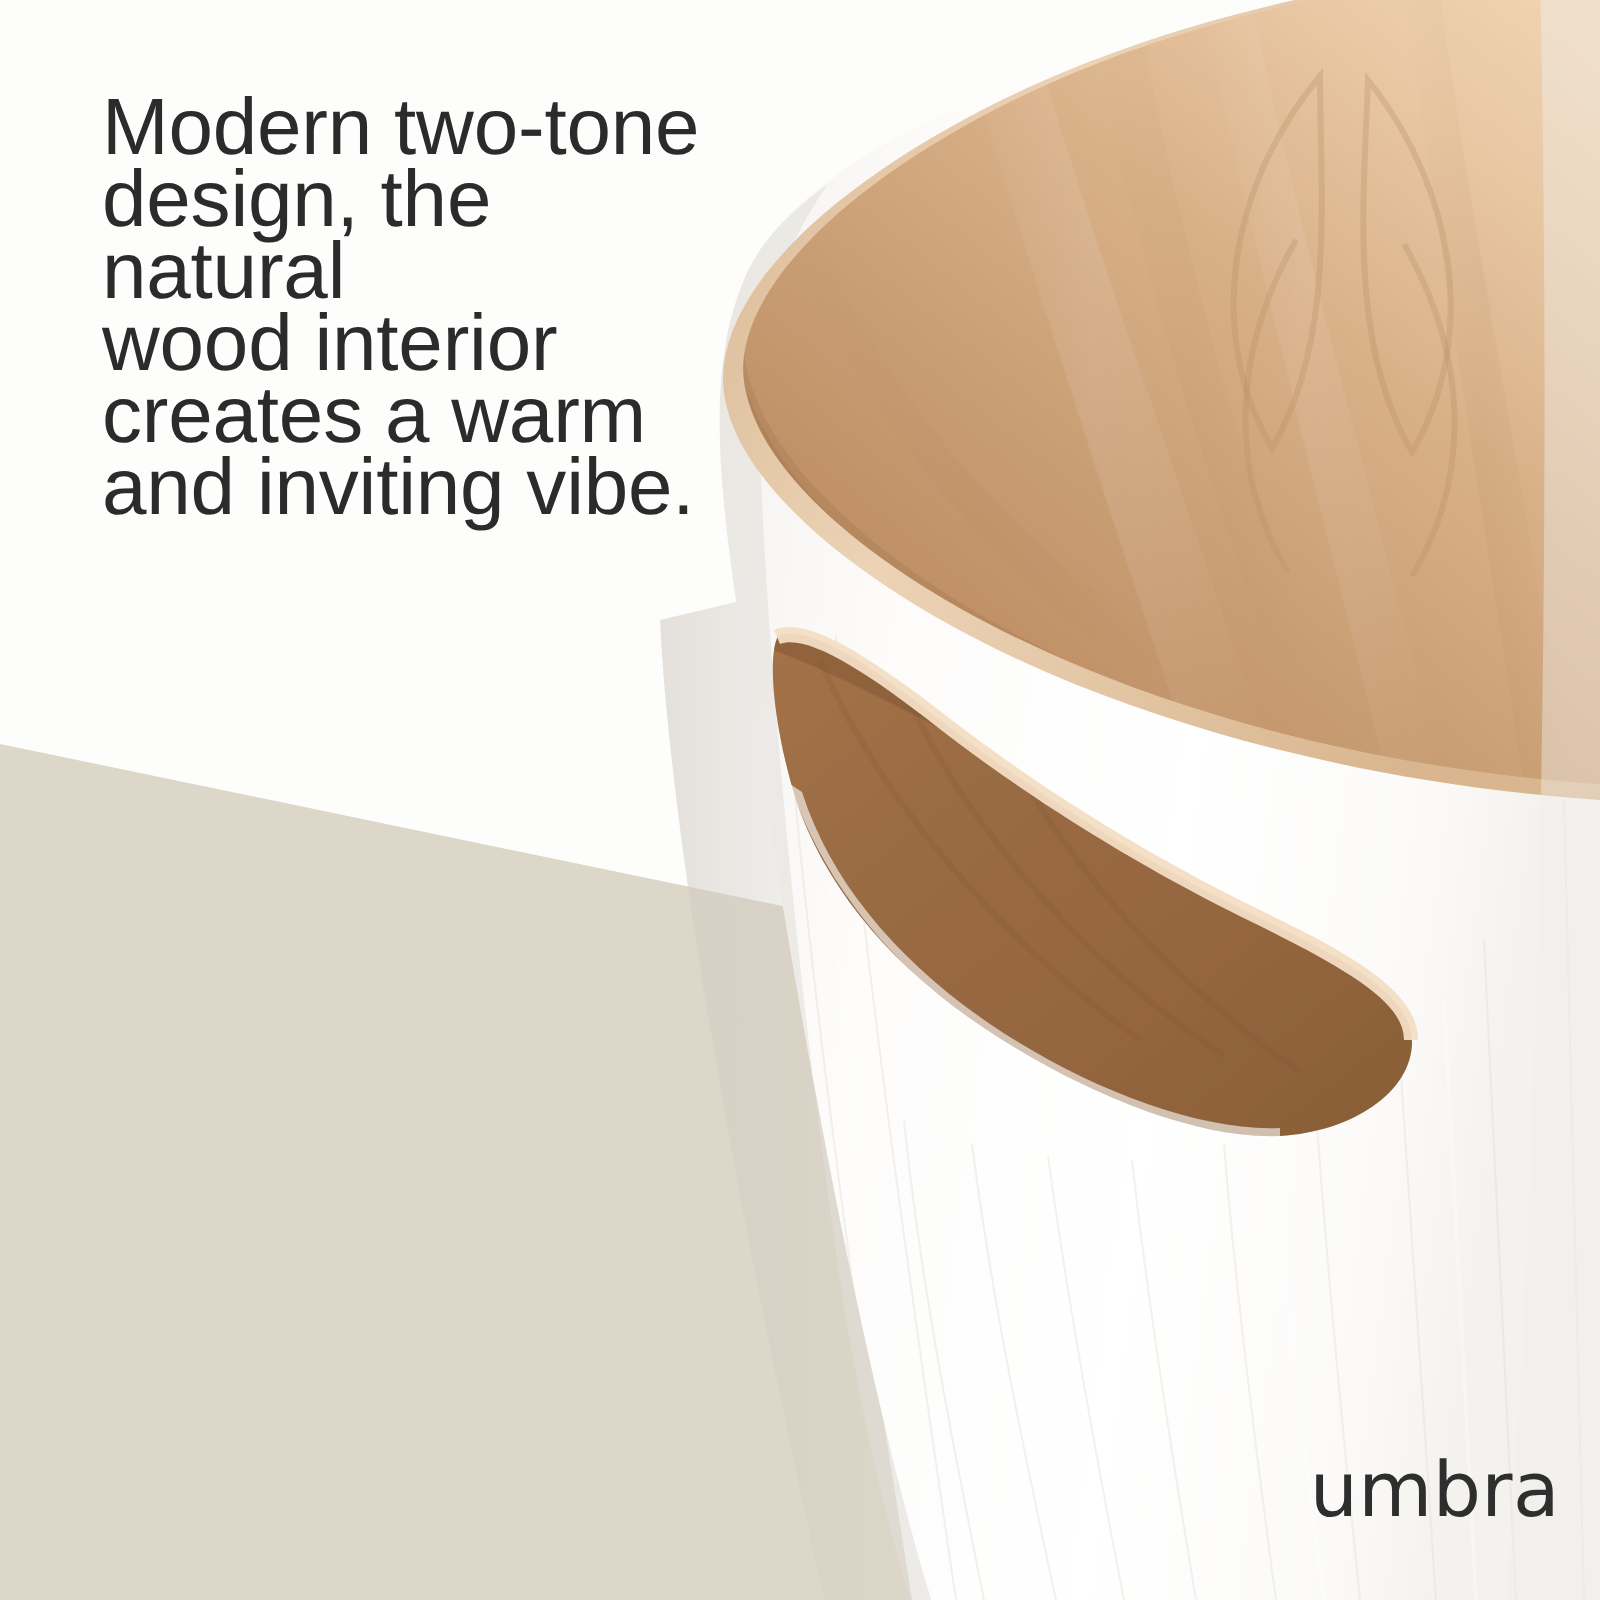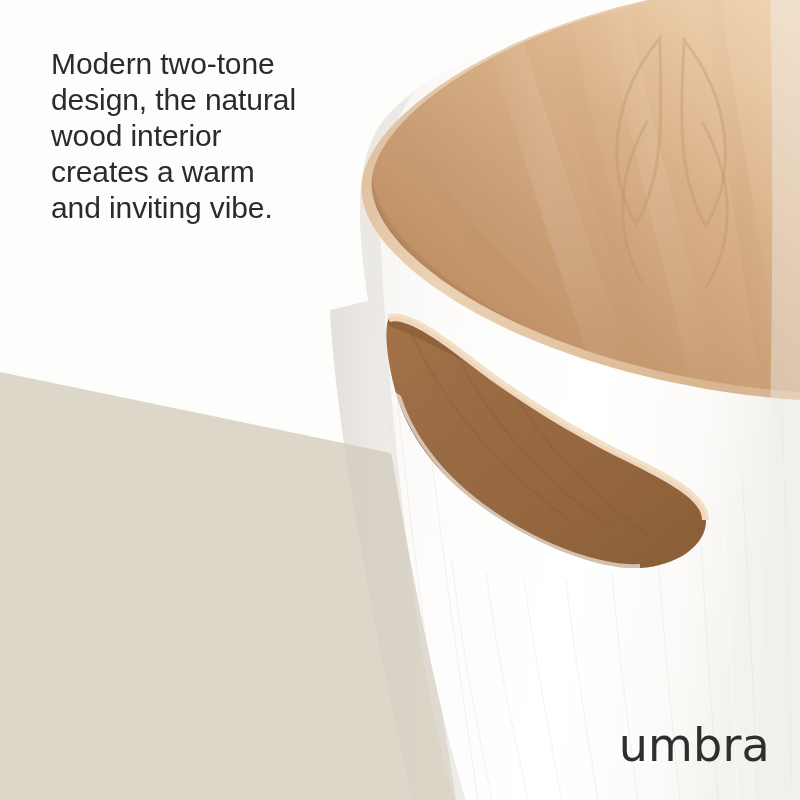--- a/index.html
+++ b/index.html
@@ -46,44 +46,44 @@
     width: 800px;
     height: 800px;
     pointer-events: none;
   }
   .product svg { display: block; }
 
   
   .copy {
     position: absolute;
     color: #2b2b2b;
-    font-size: 30px;
+    font-size: 40px;
     line-height: 36px;
     letter-spacing: -0.1px;
     font-weight: 400;
     white-space: pre-line;
   }
   .copy-top {
     left: 51px;
     top: 46px;
     width: 300px;
   }
   .copy-bottom {
     left: 51px;
     top: 654px;
     width: 300px;
   }
 
   
   .wordmark {
     position: absolute;
-    right: 30px;
+    right: 20px;
     bottom: 36px;
     color: #2e2e2e;
-    font-size: 46px;
+    font-size: 38px;
     line-height: 38px;
     font-weight: 400;
     letter-spacing: 0.2px;
     font-family: "DejaVu Sans", "Liberation Sans", sans-serif;
     margin-left: 19px;
   }
 </style>
 </head>
 <body>
 

